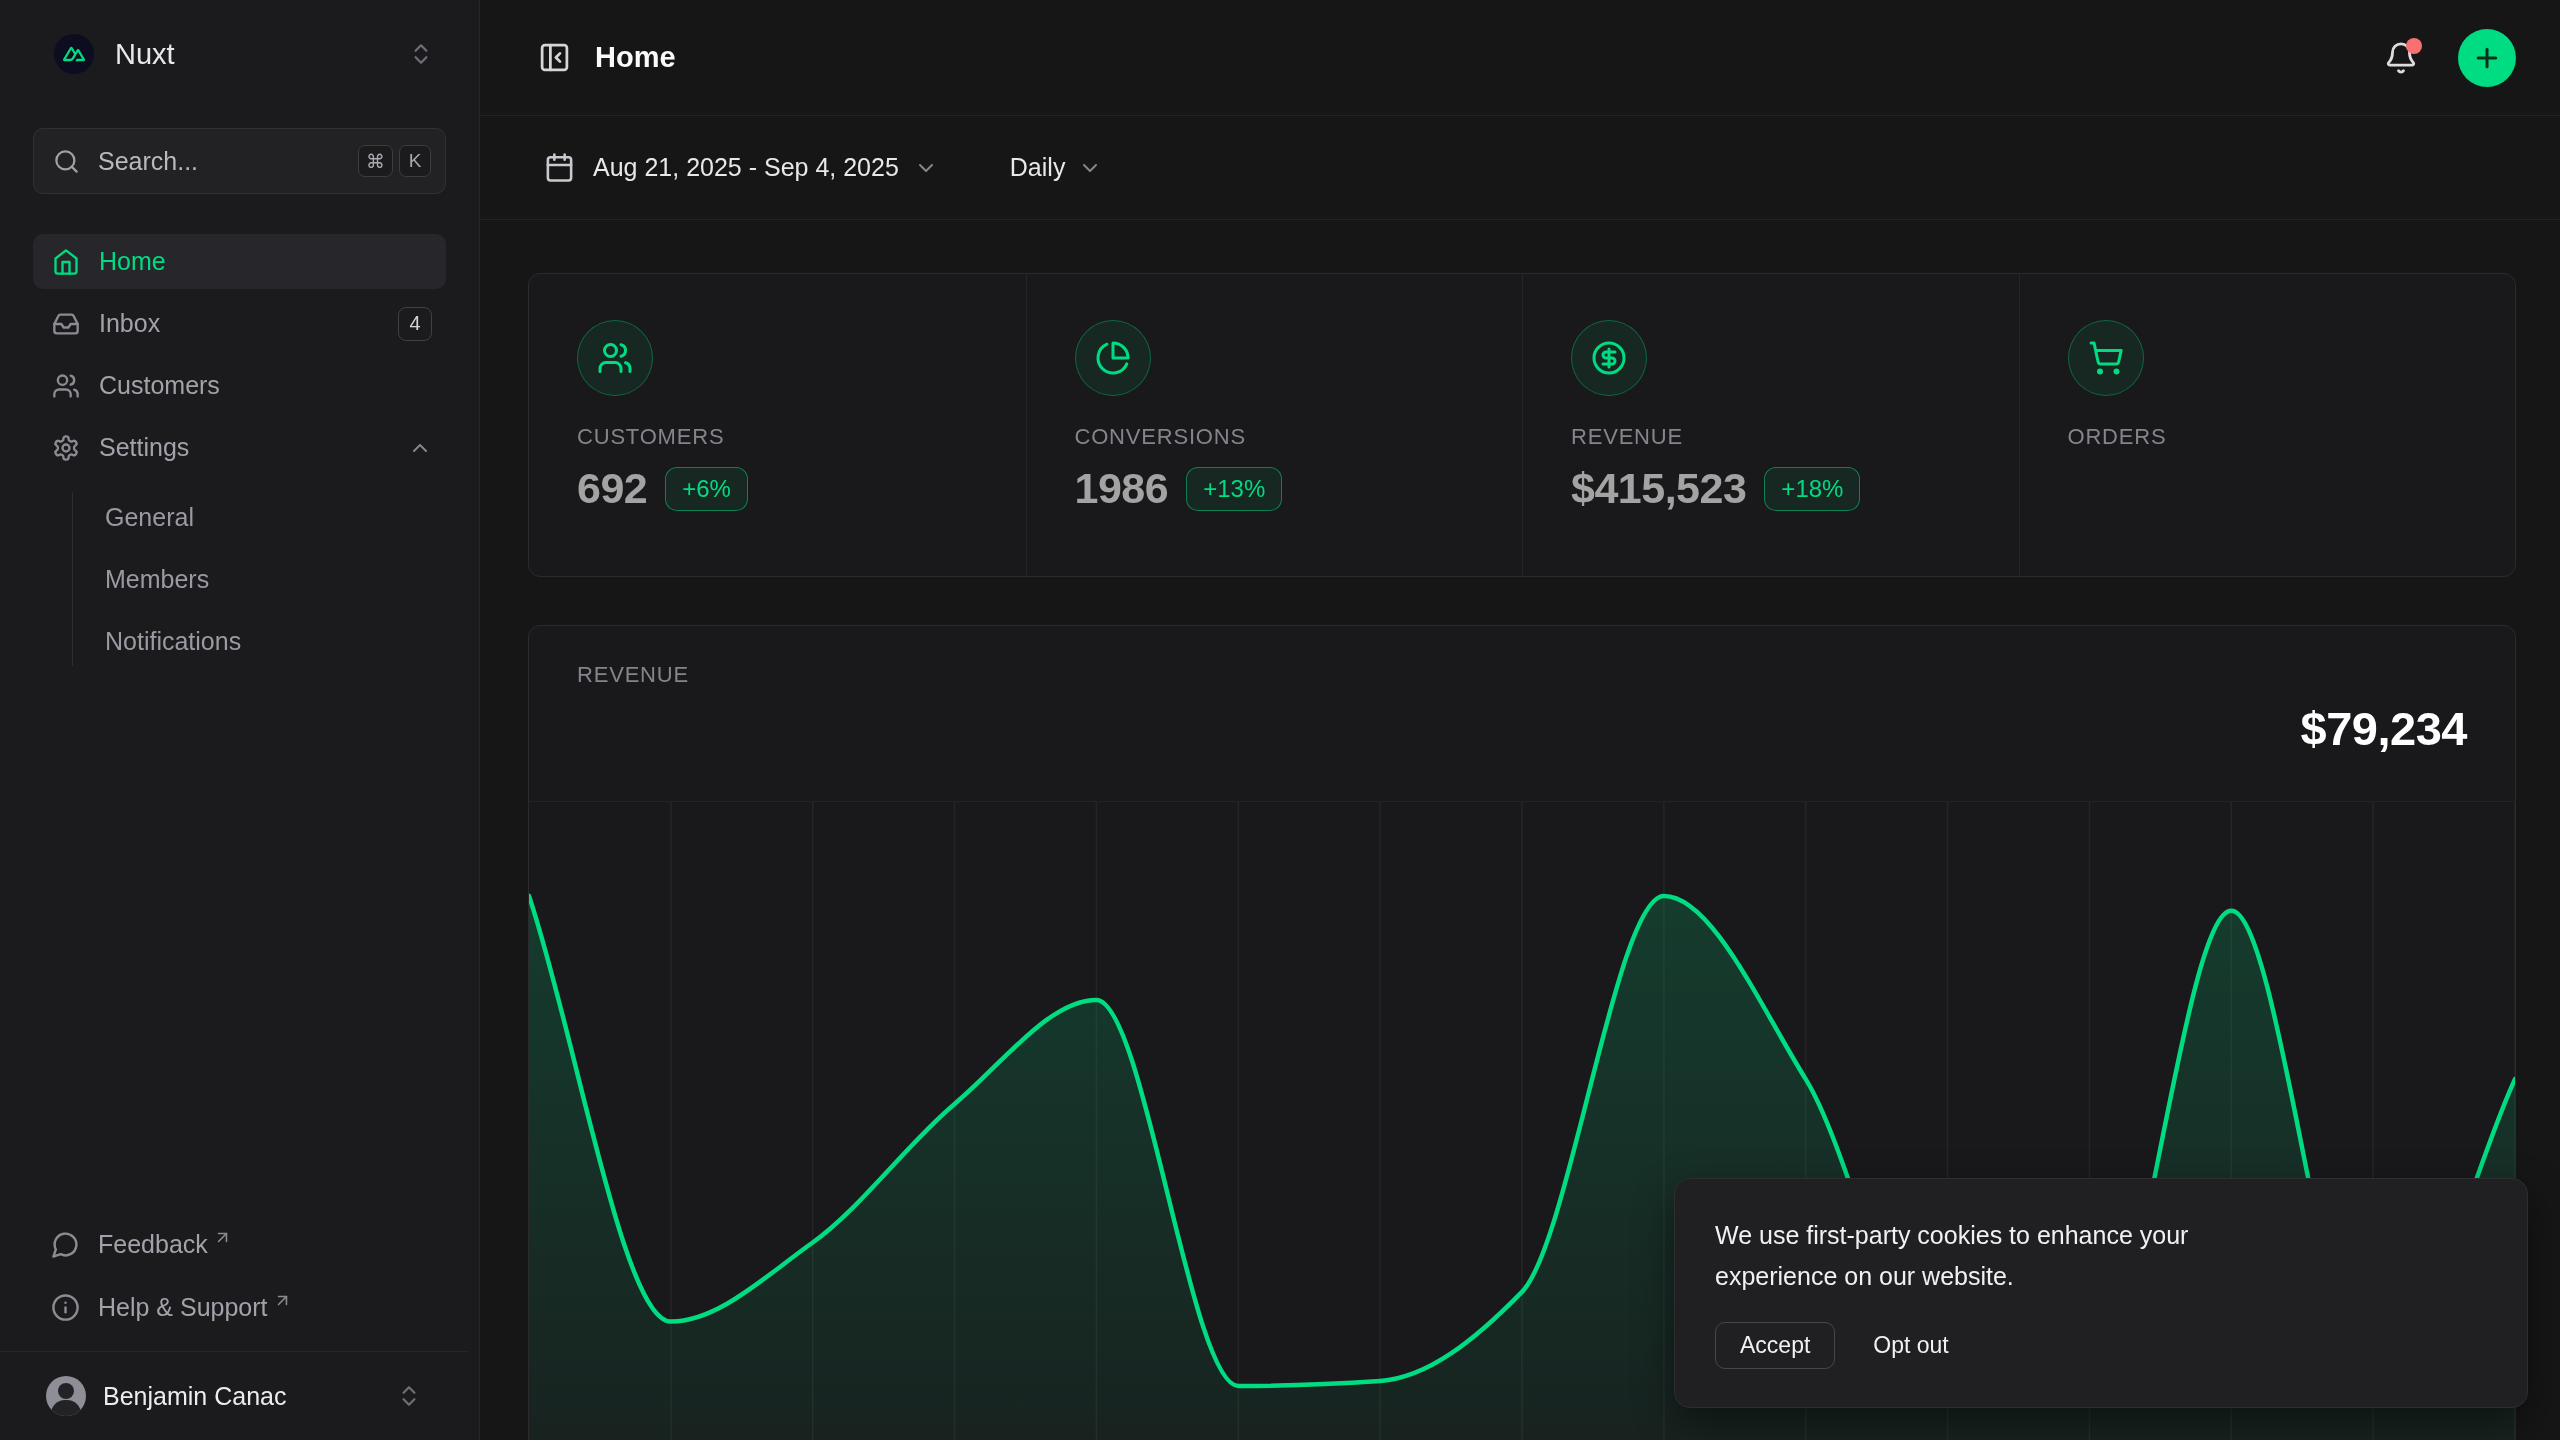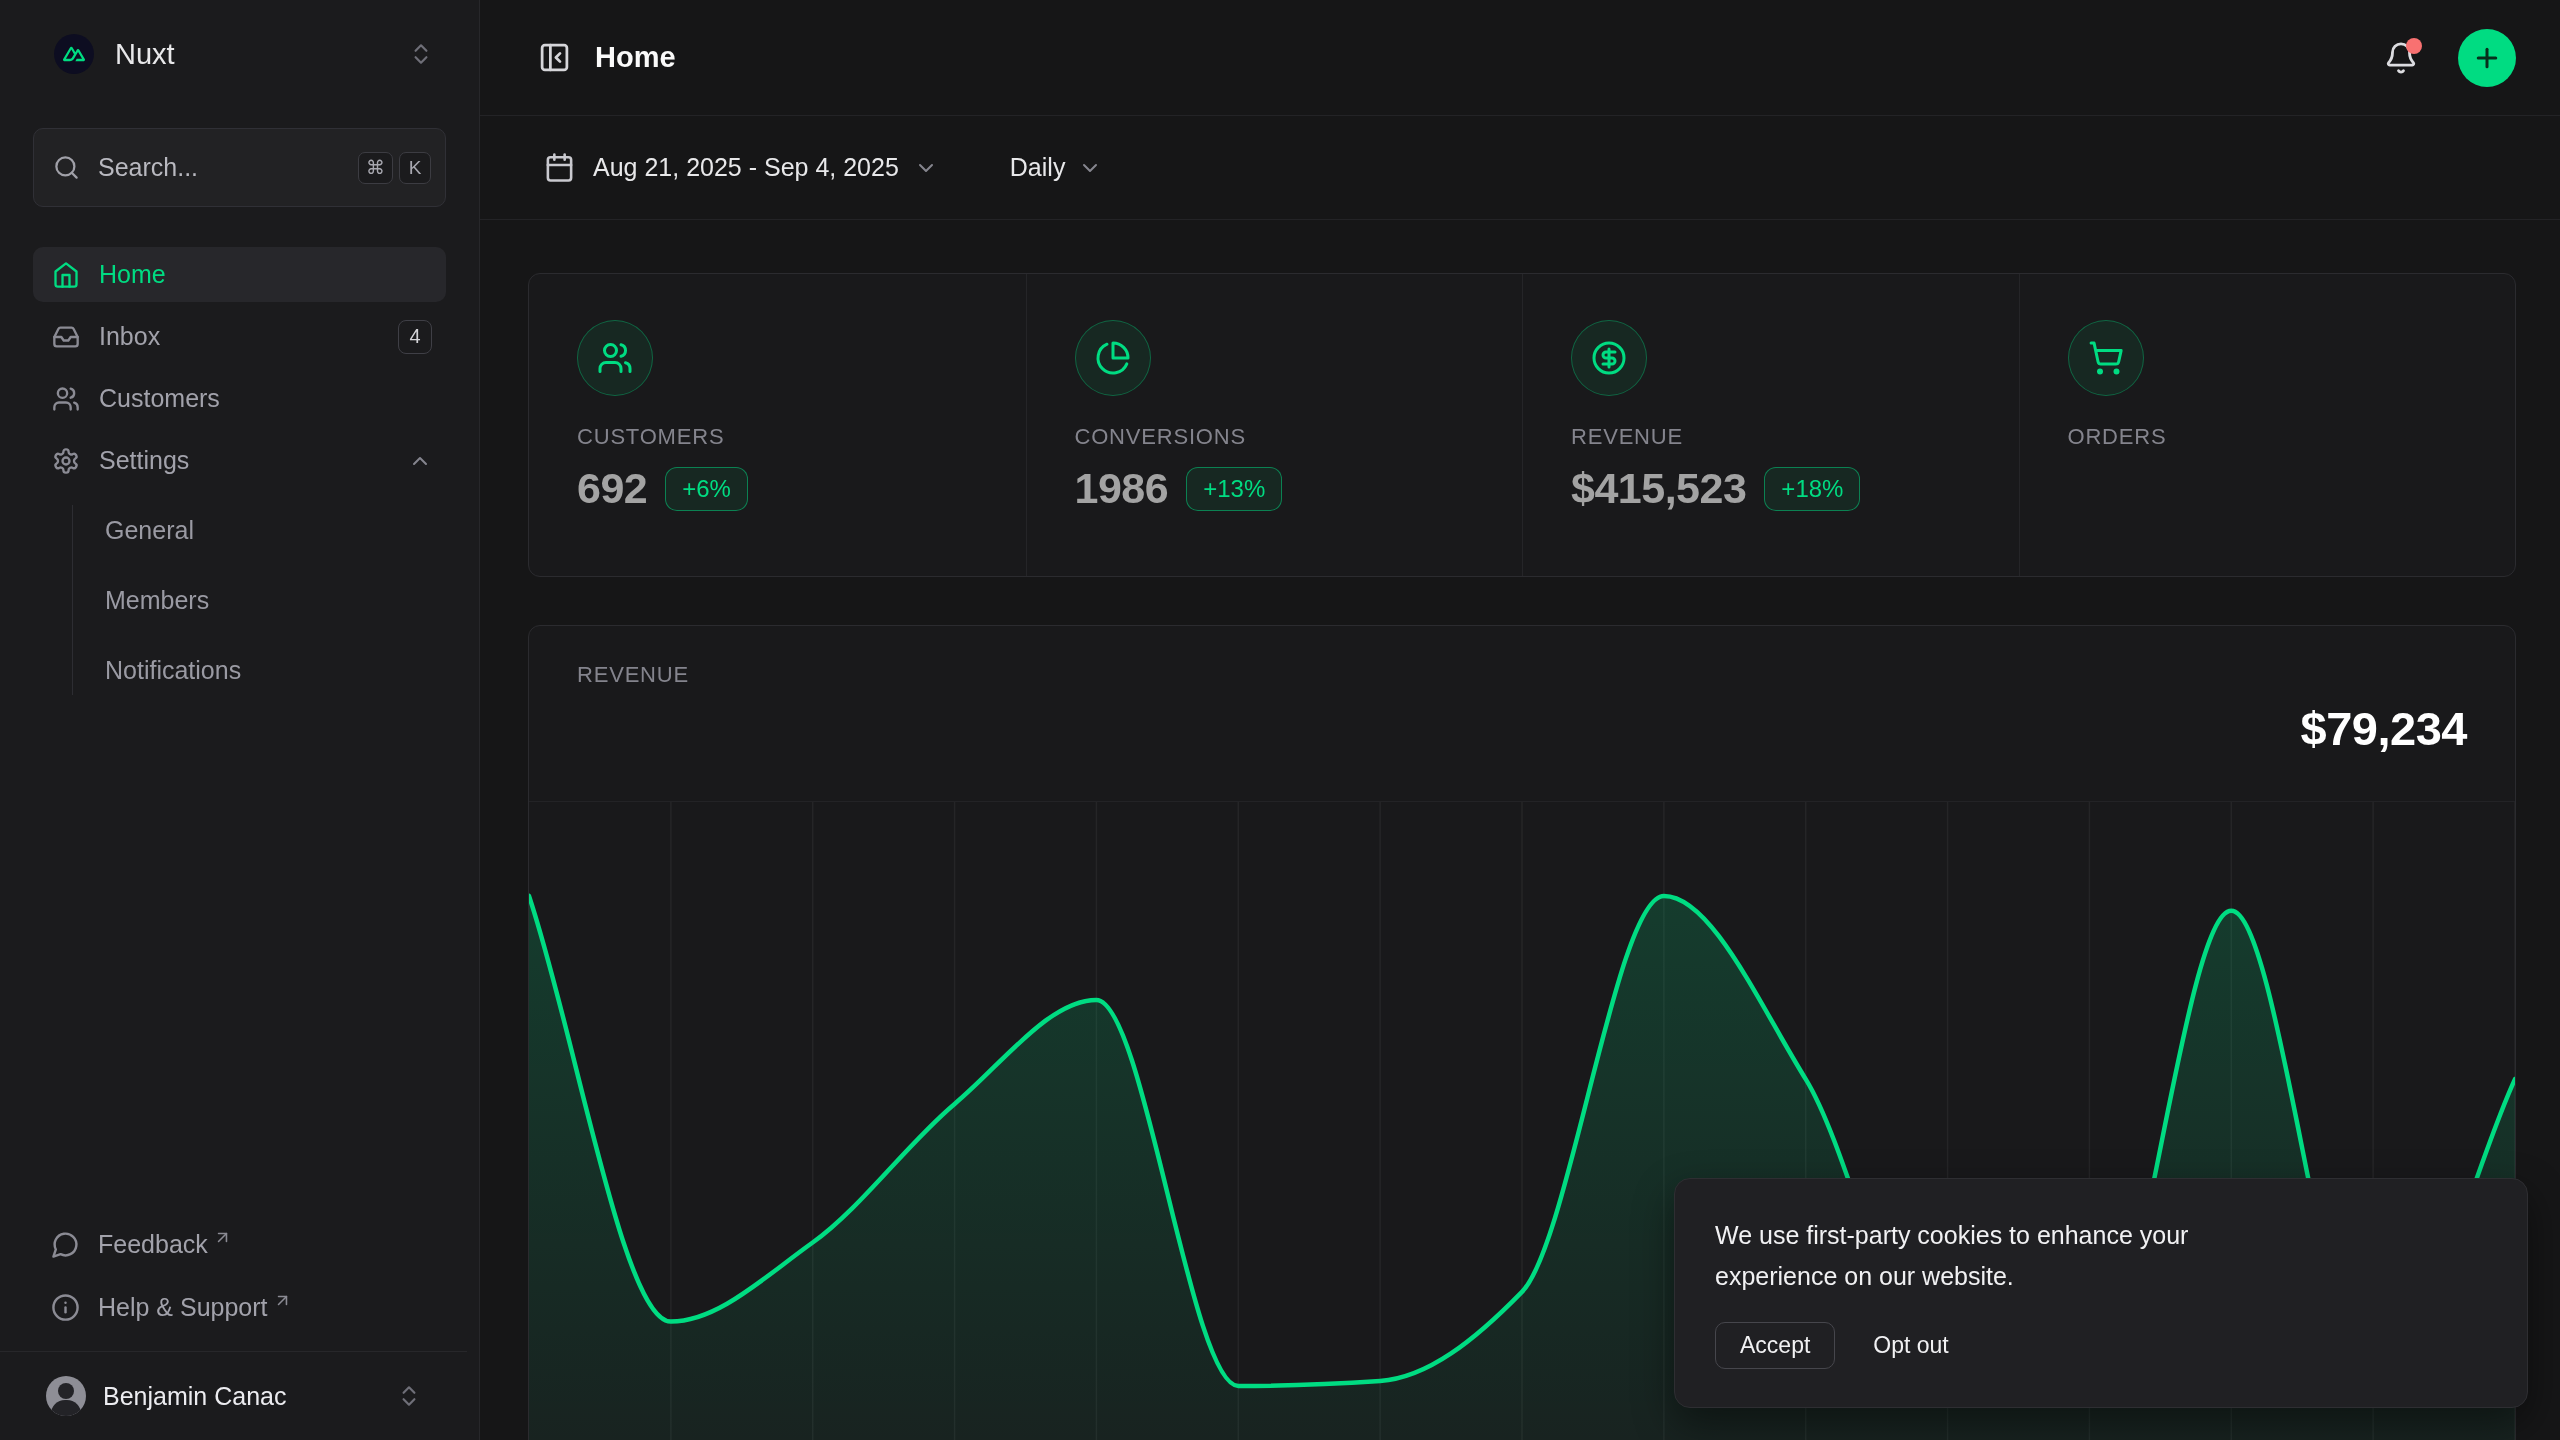--- a/index.html
+++ b/index.html
@@ -15,21 +15,21 @@
   .sidebar { position:absolute; left:0; top:0; width:480px; height:1440px;
     background:#1b1b1d; border-right:1px solid #27272a; }
   .brand-row { margin:26px 33px 0; height:56px; display:flex; align-items:center; padding:0 12px 0 21px; }
   .brand-logo { width:40px; height:40px; border-radius:50%; background:#0d0d21;
     display:flex; align-items:center; justify-content:center; color:#00DC82; flex:0 0 auto; }
   .brand-logo svg { width:22px; height:22px; }
   .brand-name { margin-left:21px; font-size:29px; font-weight:500; color:#e8e8ea; }
   .brand-row .chev2 { margin-left:auto; color:#6f6f78; }
   .chev2 svg { width:26px; height:26px; }
 
-  .search { margin:46px 33px 0; height:79px; border:1px solid #303036; background:rgba(255,255,255,0.03);
+  .search { margin:46px 33px 0; height:66px; border:1px solid #303036; background:rgba(255,255,255,0.03);
     border-radius:10px; display:flex; align-items:center; padding:0 14px 0 19px; }
   .search svg.mag { width:27px; height:27px; color:#a0a0a8; flex:0 0 auto; }
   .search input { flex:1; margin-left:16px; border:none; outline:none; background:transparent;
     font-size:25px; color:#e8e8ea; font-family:inherit; min-width:0; }
   .search input::placeholder { color:#b9b9c0; opacity:1; }
   .kbds { display:flex; gap:6px; margin-left:10px; }
   .kbd { min-width:32px; height:32px; padding:0 7px; border:1px solid #3c3c42; background:#1b1b1d;
     border-radius:7px; display:flex; align-items:center; justify-content:center; font-size:19px; color:#a8a8b0; }
 
   .nav { margin:40px 33px 0; display:flex; flex-direction:column; gap:7px; }
@@ -39,21 +39,21 @@
   .nav-item .nico svg { width:28px; height:28px; }
   .nav-item .nlabel { margin-left:13px; }
   .nav-item.active { background:#27272b; color:#00DC82; }
   .nav-item.active .nico { color:#00DC82; }
   .count-badge { margin-left:auto; min-width:34px; height:34px; padding:0 8px; border:1px solid #3f3f46;
     border-radius:8px; color:#d4d4d8; font-size:20px; display:flex; align-items:center; justify-content:center; }
   .nav-item .chev-up { margin-left:auto; color:#85858e; }
   .chev-up svg, .chev-down svg { width:24px; height:24px; }
 
   .subnav { margin:10px 0 0 39px; border-left:1.5px solid #2d2d32; padding-left:32px;
-    display:flex; flex-direction:column; gap:20px; }
+    display:flex; flex-direction:column; gap:12px; }
   .subnav-item { height:50px; display:flex; align-items:center; font-size:25px; color:#9a9aa3; cursor:pointer; }
 
   .side-bottom { position:absolute; left:0; right:12px; bottom:0; }
   .foot-links { padding:0 33px; display:flex; flex-direction:column; gap:12px; margin-bottom:18px; }
   .foot-item { height:51px; display:flex; align-items:center; padding:0 13px; color:#a2a2ab; font-size:25px; cursor:pointer; }
   .foot-item .nico { width:38px; display:flex; justify-content:center; color:#8b8b94; }
   .foot-item .nico svg { width:29px; height:29px; }
   .foot-item .flabel { margin-left:14px; }
   .ext { color:#8b8b94; margin-left:5px; transform:translateY(-7px); }
   .ext svg { width:19px; height:19px; }

